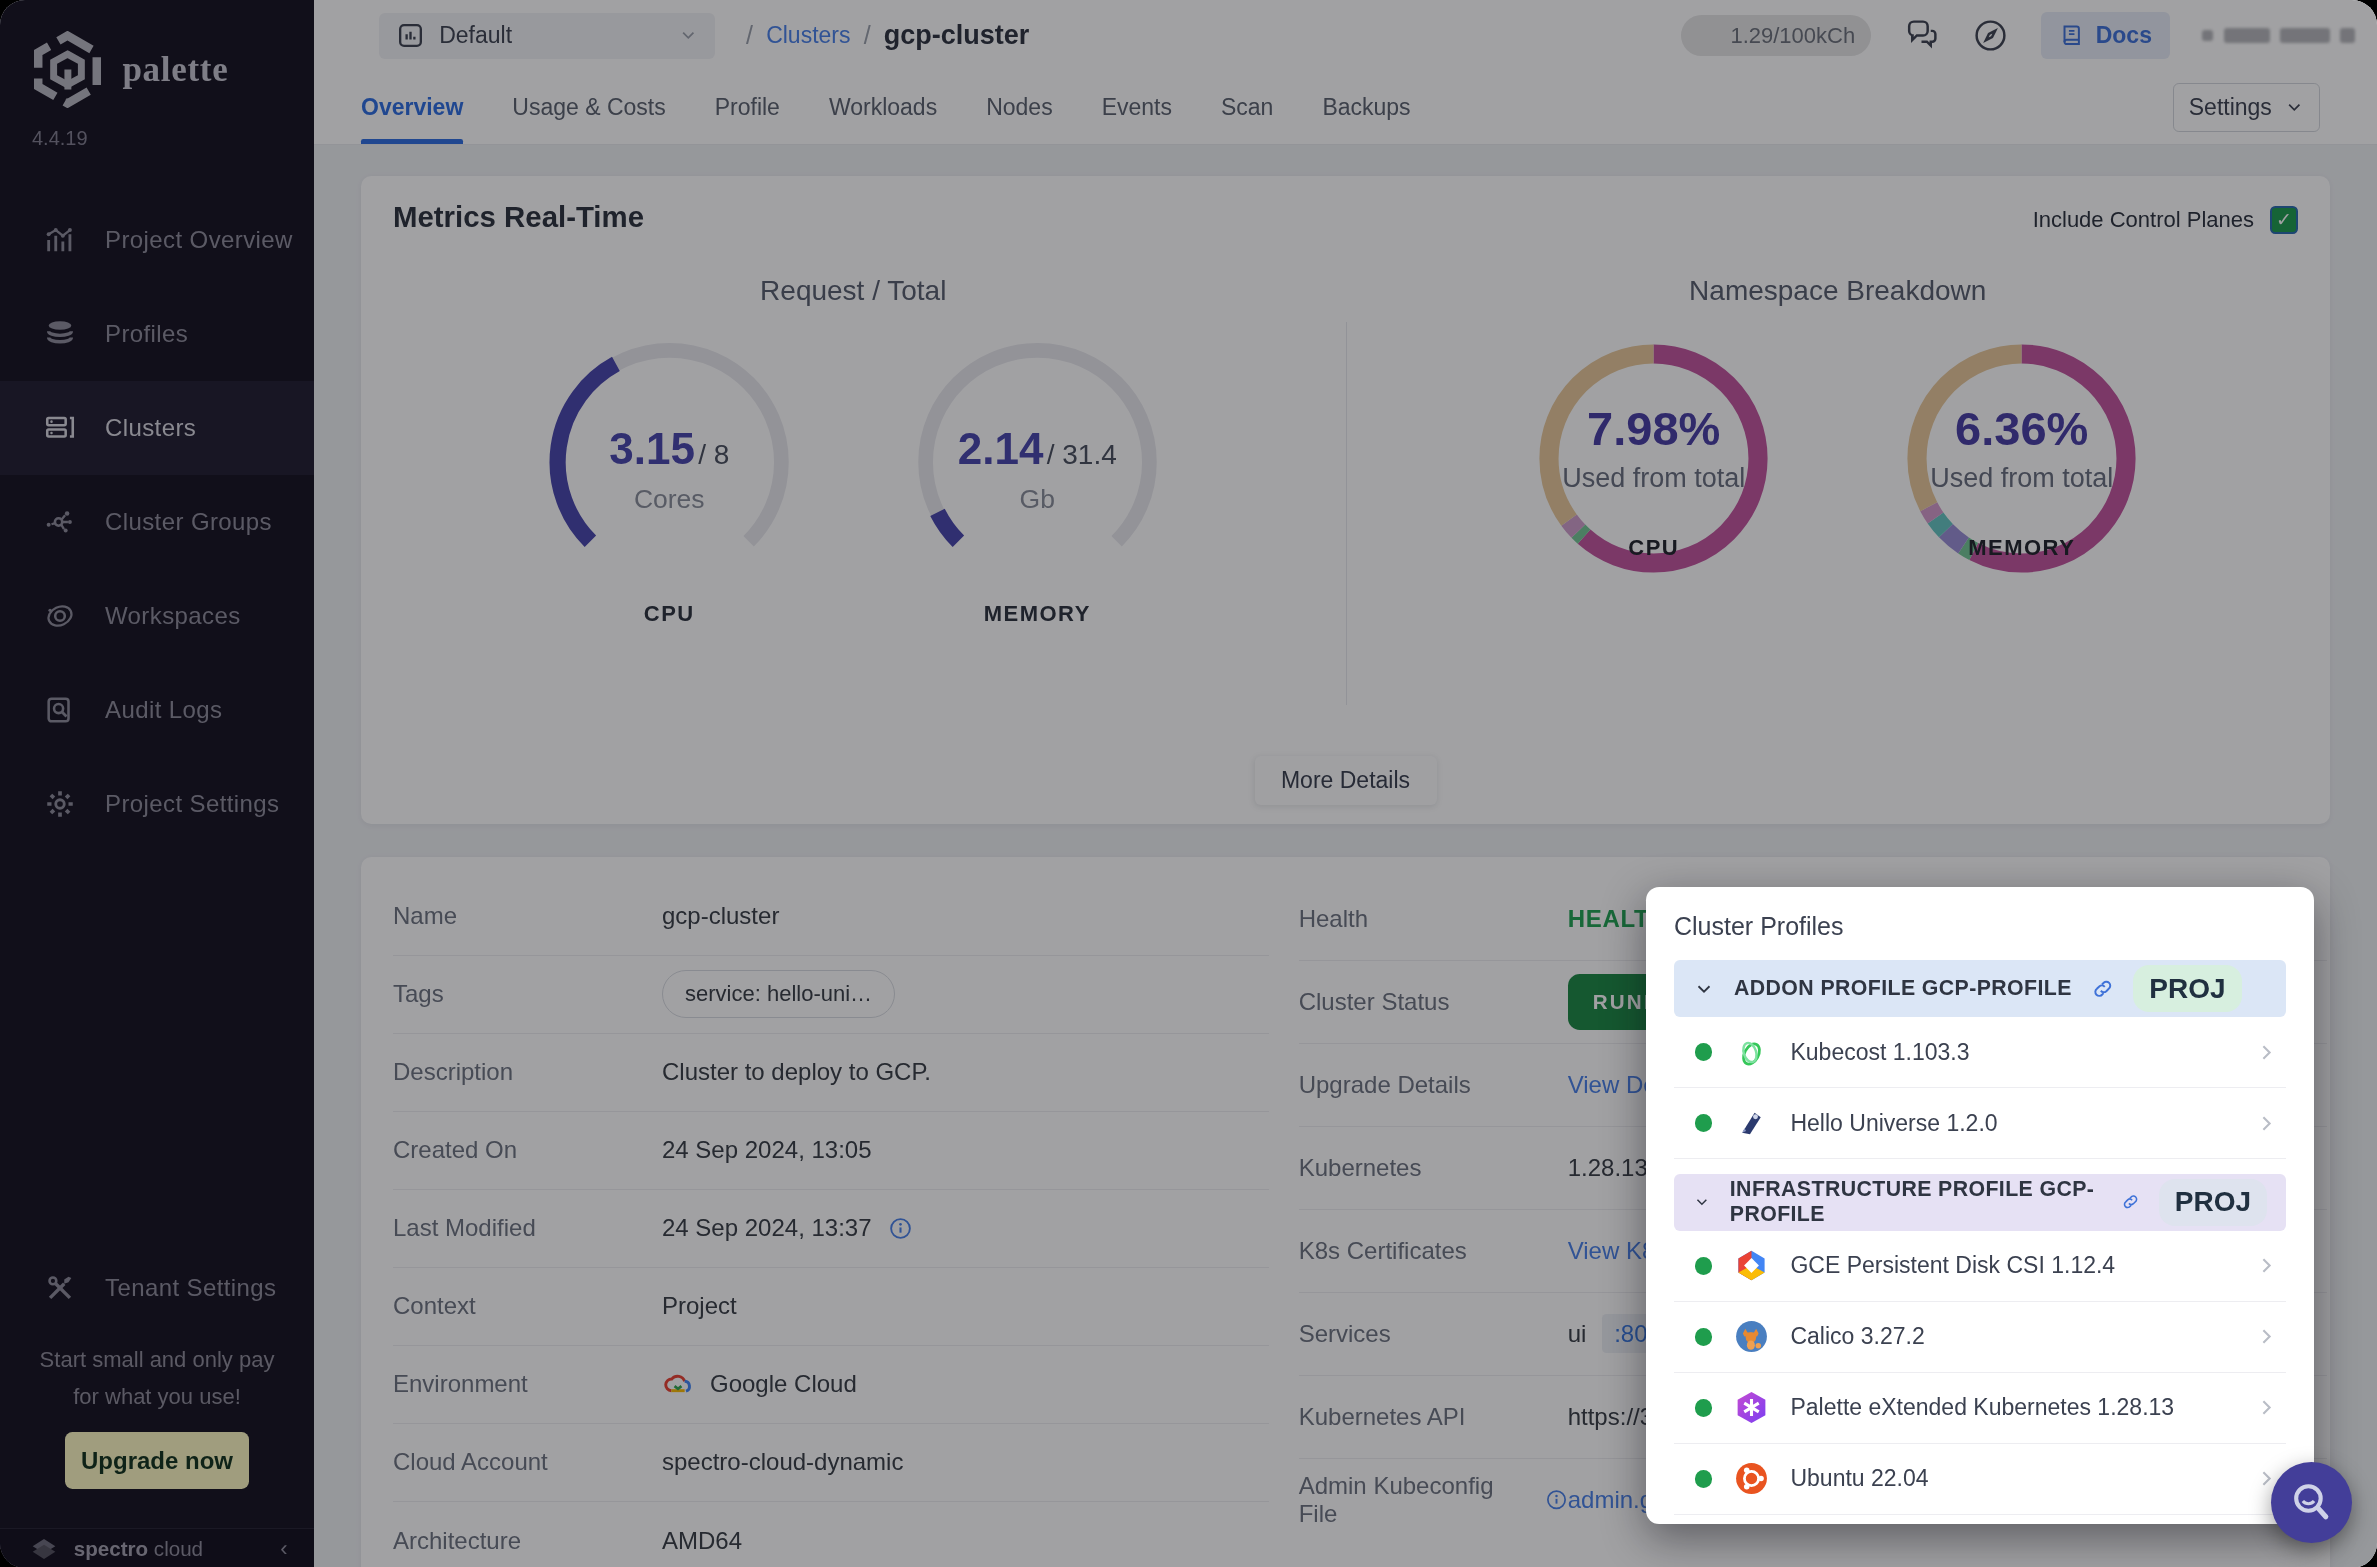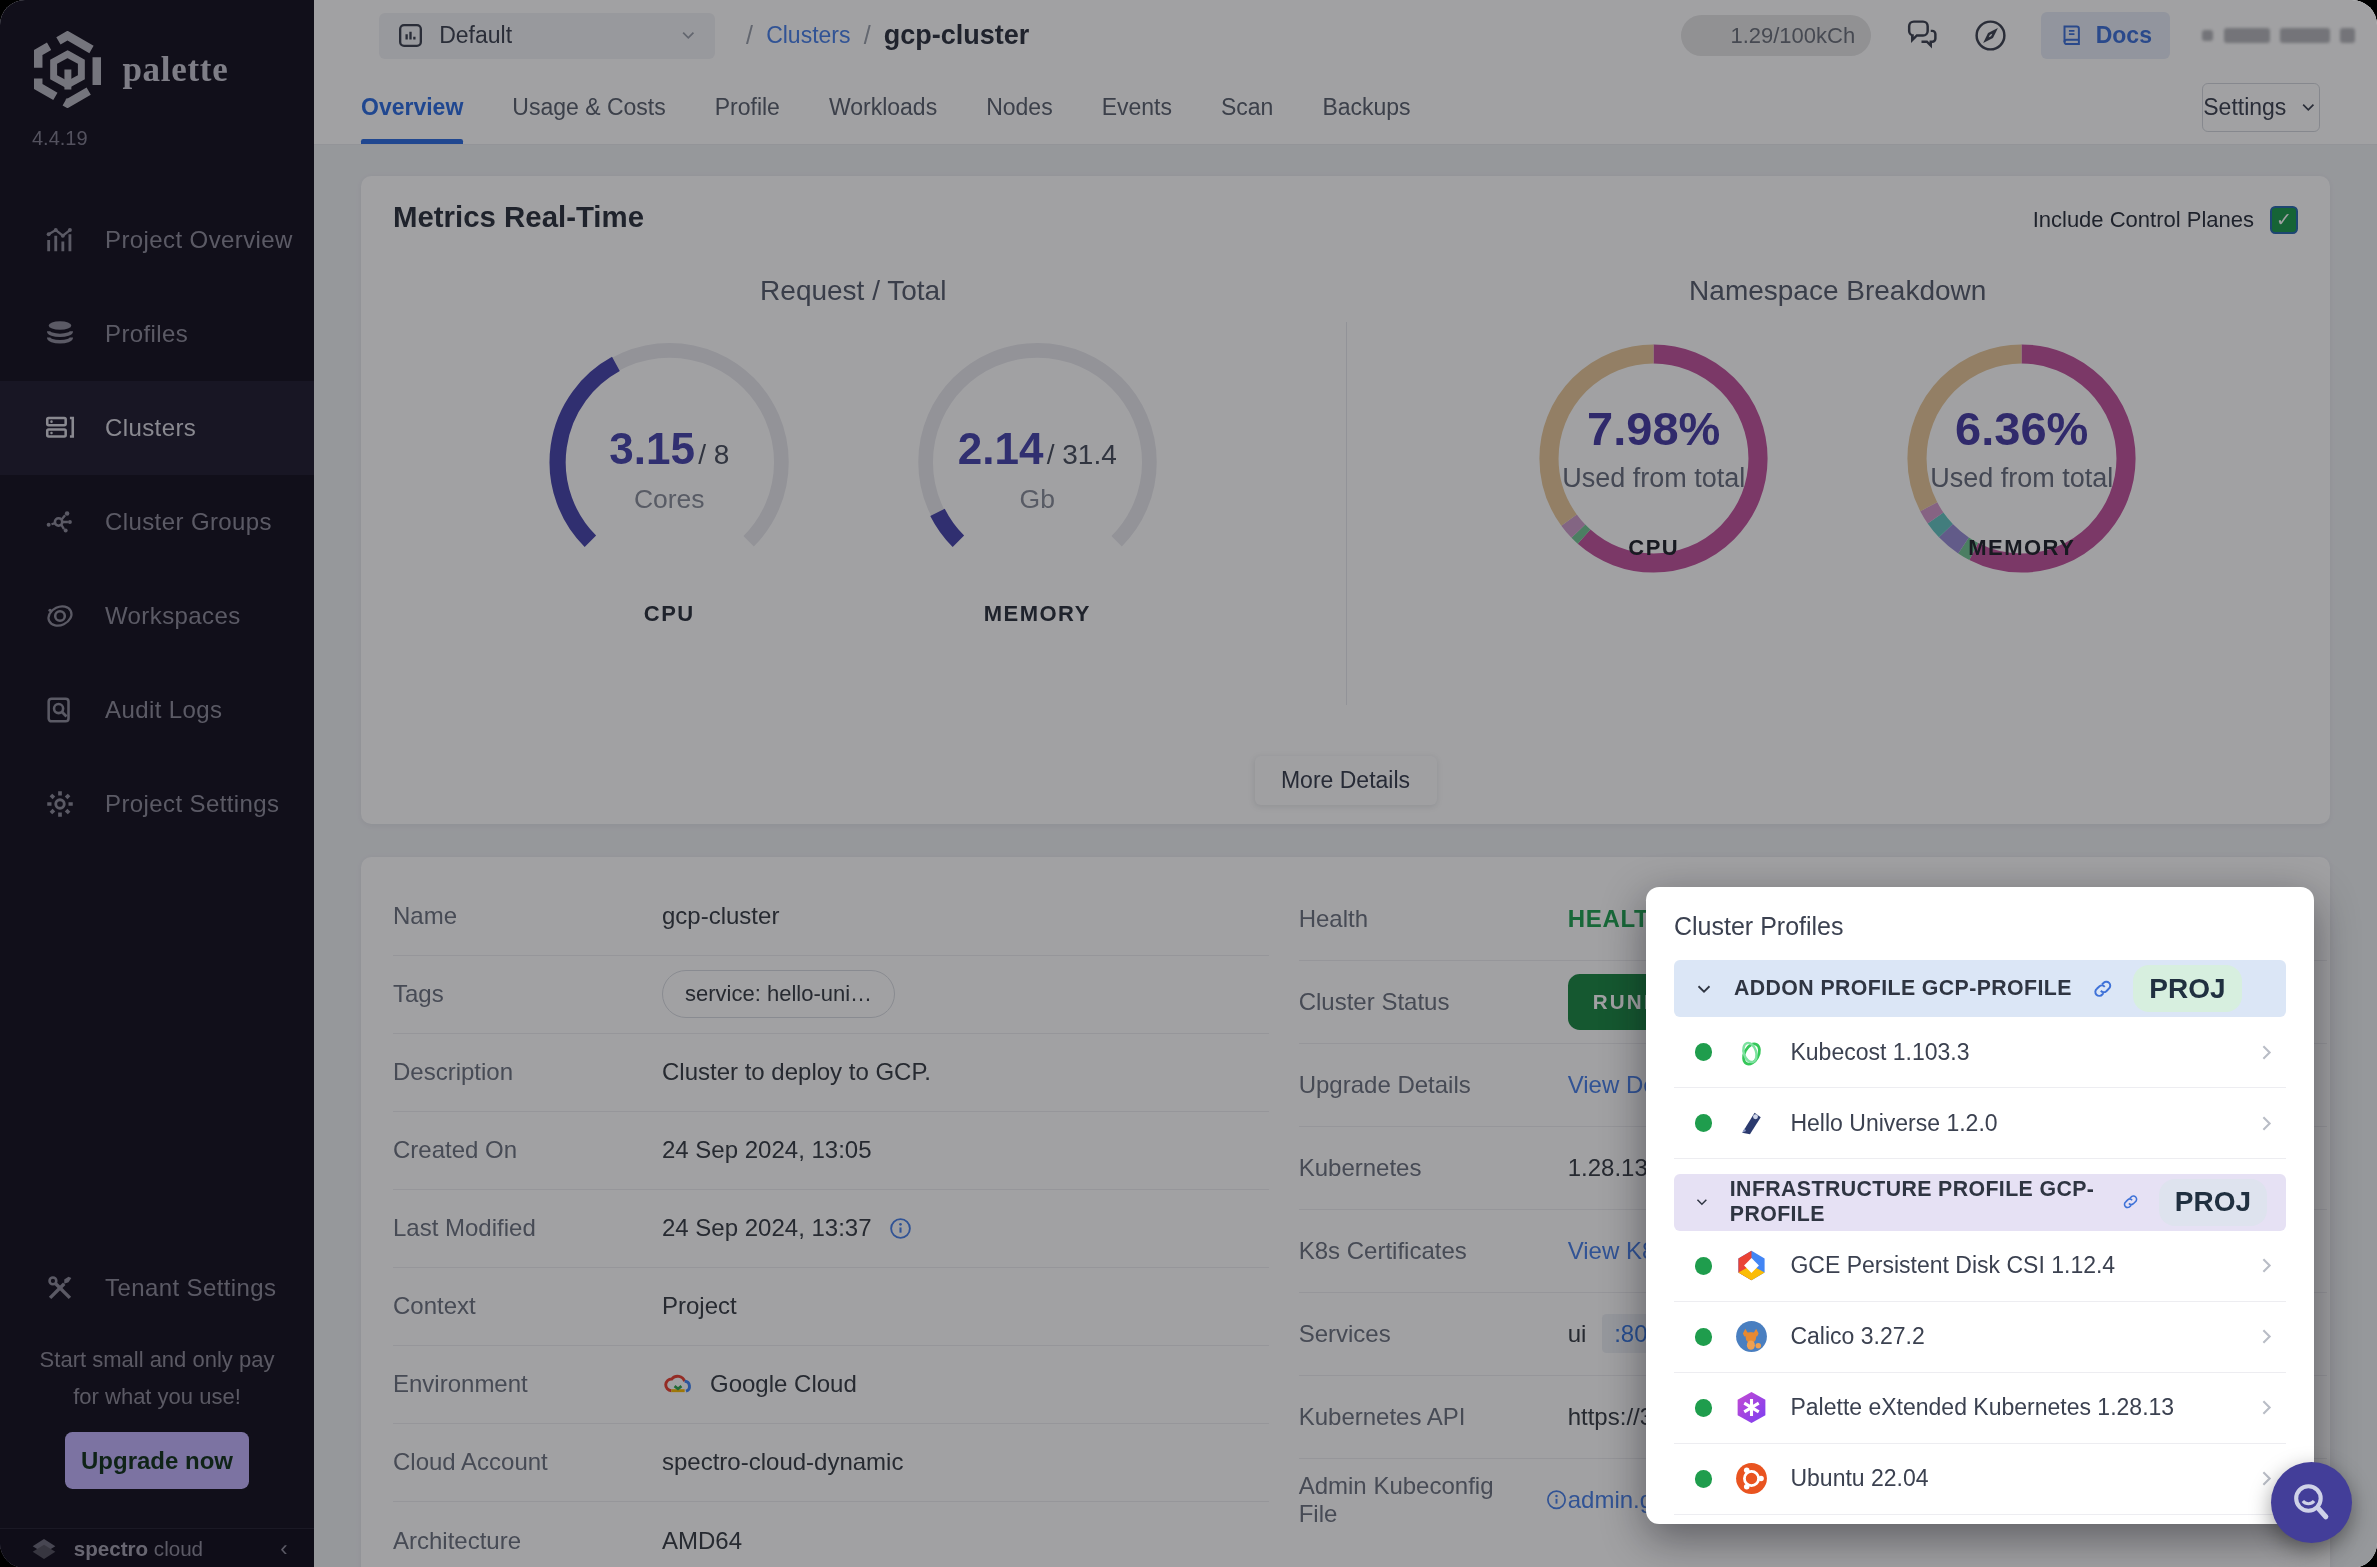--- a/index.html
+++ b/index.html
@@ -13,21 +13,21 @@
   .logo-row .brand { font-size:35px; font-weight:600; color:#c7c6d1; letter-spacing:0.7px;font-family:Liberation Serif, serif; }
   .version { padding:19px 0 0 32px; font-size:20px; color:#827f90; }
   .nav { margin-top:43px; }
   .nav-item { display:flex; align-items:center; gap:28px; height:94px; padding-left:43px; cursor:pointer; }
   .nav-item .lbl { font-size:24px; color:#8f8d9c; letter-spacing:0.4px; }
   .nav-item.active { background:#232033; }
   .nav-item.active .lbl { color:#d9d8e1; }
   .nav-item svg { flex:0 0 auto; }
   .tenant { position:absolute; left:0; right:0; top:1241px; }
   .promo { position:absolute; left:0; right:0; top:1341px; text-align:center; font-size:22px; line-height:37px; color:#8e8c99; }
-  .upgrade-btn { position:absolute; left:65px; top:1432px; width:184px; height:57px; background:#c4b5fd; border:none; border-radius:7.4px; font-size:24px; font-weight:600; color:#14341f; font-family:inherit; cursor:pointer; }
+  .upgrade-btn { position:absolute; left:65px; top:1432px; width:184px; height:57px; background:#fef9c3; border:none; border-radius:7.4px; font-size:24px; font-weight:600; color:#14341f; font-family:inherit; cursor:pointer; }
   .side-footer { position:absolute; left:0; right:0; bottom:0; height:40px; border-top:0.7px solid #272435; display:flex; align-items:center; padding:0 26.5px; background:#141120; }
   .side-footer .sc-name { margin-left:13.2px; font-size:20.6px; color:#8f8d9c; }
   .side-footer .sc-name b { font-weight:600; color:#a3a1ae; }
   .collapse { margin-left:auto; color:#8f8d9c; font-size:22px; }
 
   
   .topbar { position:absolute; left:314px; right:0; top:0; height:71px; background:#ffffff; z-index:5; display:flex; align-items:center; }
   .proj-select { margin-left:65px; width:336px; height:46px; background:#f1f2f5; border-radius:5.9px; display:flex; align-items:center; padding:0 16px; cursor:pointer; }
   .proj-select .txt { margin-left:13.2px; font-size:23px; color:#3f4553; }
   .proj-select .chev { margin-left:auto; }
@@ -41,21 +41,21 @@
   .docs-btn { height:47px; background:#e7ecf7; border:none; border-radius:5.9px; display:flex; align-items:center; gap:10.3px; padding:0 17.7px; font-size:23px; font-weight:600; color:#3f72d8; font-family:inherit; cursor:pointer; }
   .redacted { display:flex; align-items:center; gap:10.3px; filter:blur(1.5px); }
   .redacted i { display:block; background:#b6b7bb; border-radius:2.9px; }
 
   
   .tabsrow { position:absolute; left:314px; right:0; top:71px; height:74px; background:#ffffff; border-bottom:0.7px solid #e8eaee; z-index:5; display:flex; align-items:center; }
   .tabs { display:flex; align-items:center; gap:49px; margin-left:47px; height:100%; }
   .tab { position:relative; font-size:23px; color:#5c6370; height:100%; display:flex; align-items:center; cursor:pointer; }
   .tab.active { color:#2f6fe0; font-weight:600; }
   .tab.active::after { content:""; position:absolute; left:0; right:0; bottom:0; height:5.2px; background:#2f6fe0; border-radius:2.2px 2.2px 0 0; }
-  .settings-btn { margin-left:auto; margin-right:57px; width:118px; height:49px; background:#fff; border:0.7px solid #d4d7dd; border-radius:5.9px; display:flex; align-items:center; justify-content:center; gap:11.8px; font-size:23px; color:#3f4553; font-family:inherit; cursor:pointer; }
+  .settings-btn { margin-left:auto; margin-right:57px; width:147px; height:49px; background:#fff; border:0.7px solid #d4d7dd; border-radius:5.9px; display:flex; align-items:center; justify-content:center; gap:11.8px; font-size:23px; color:#3f4553; font-family:inherit; cursor:pointer; }
 
   
   .content { position:absolute; left:314px; right:0; top:144px; bottom:0; background:#eef0f3; overflow:hidden; }
   .card { position:relative; margin:0 47px; background:#fff; border-radius:10.3px; box-shadow:0 1.5px 5.9px rgba(20,25,40,.05); }
   .metrics-card { margin-top:32px; height:648px; }
   .metrics-head { display:flex; align-items:flex-end; padding:23.6px 32px 0 32px; }
   .metrics-title { font-size:29.4px; font-weight:600; color:#2e3440; }
   .include { margin-left:auto; display:flex; align-items:center; gap:16px; }
   .include .ilabel { font-size:22px; color:#2e3440; }
   .checkbox { width:28px; height:28px; border-radius:5.2px; background:#1f9d4f; border:2.2px solid #2b6cb0; display:flex; align-items:center; justify-content:center; color:#fff; font-size:19px; font-weight:700; cursor:pointer; }

